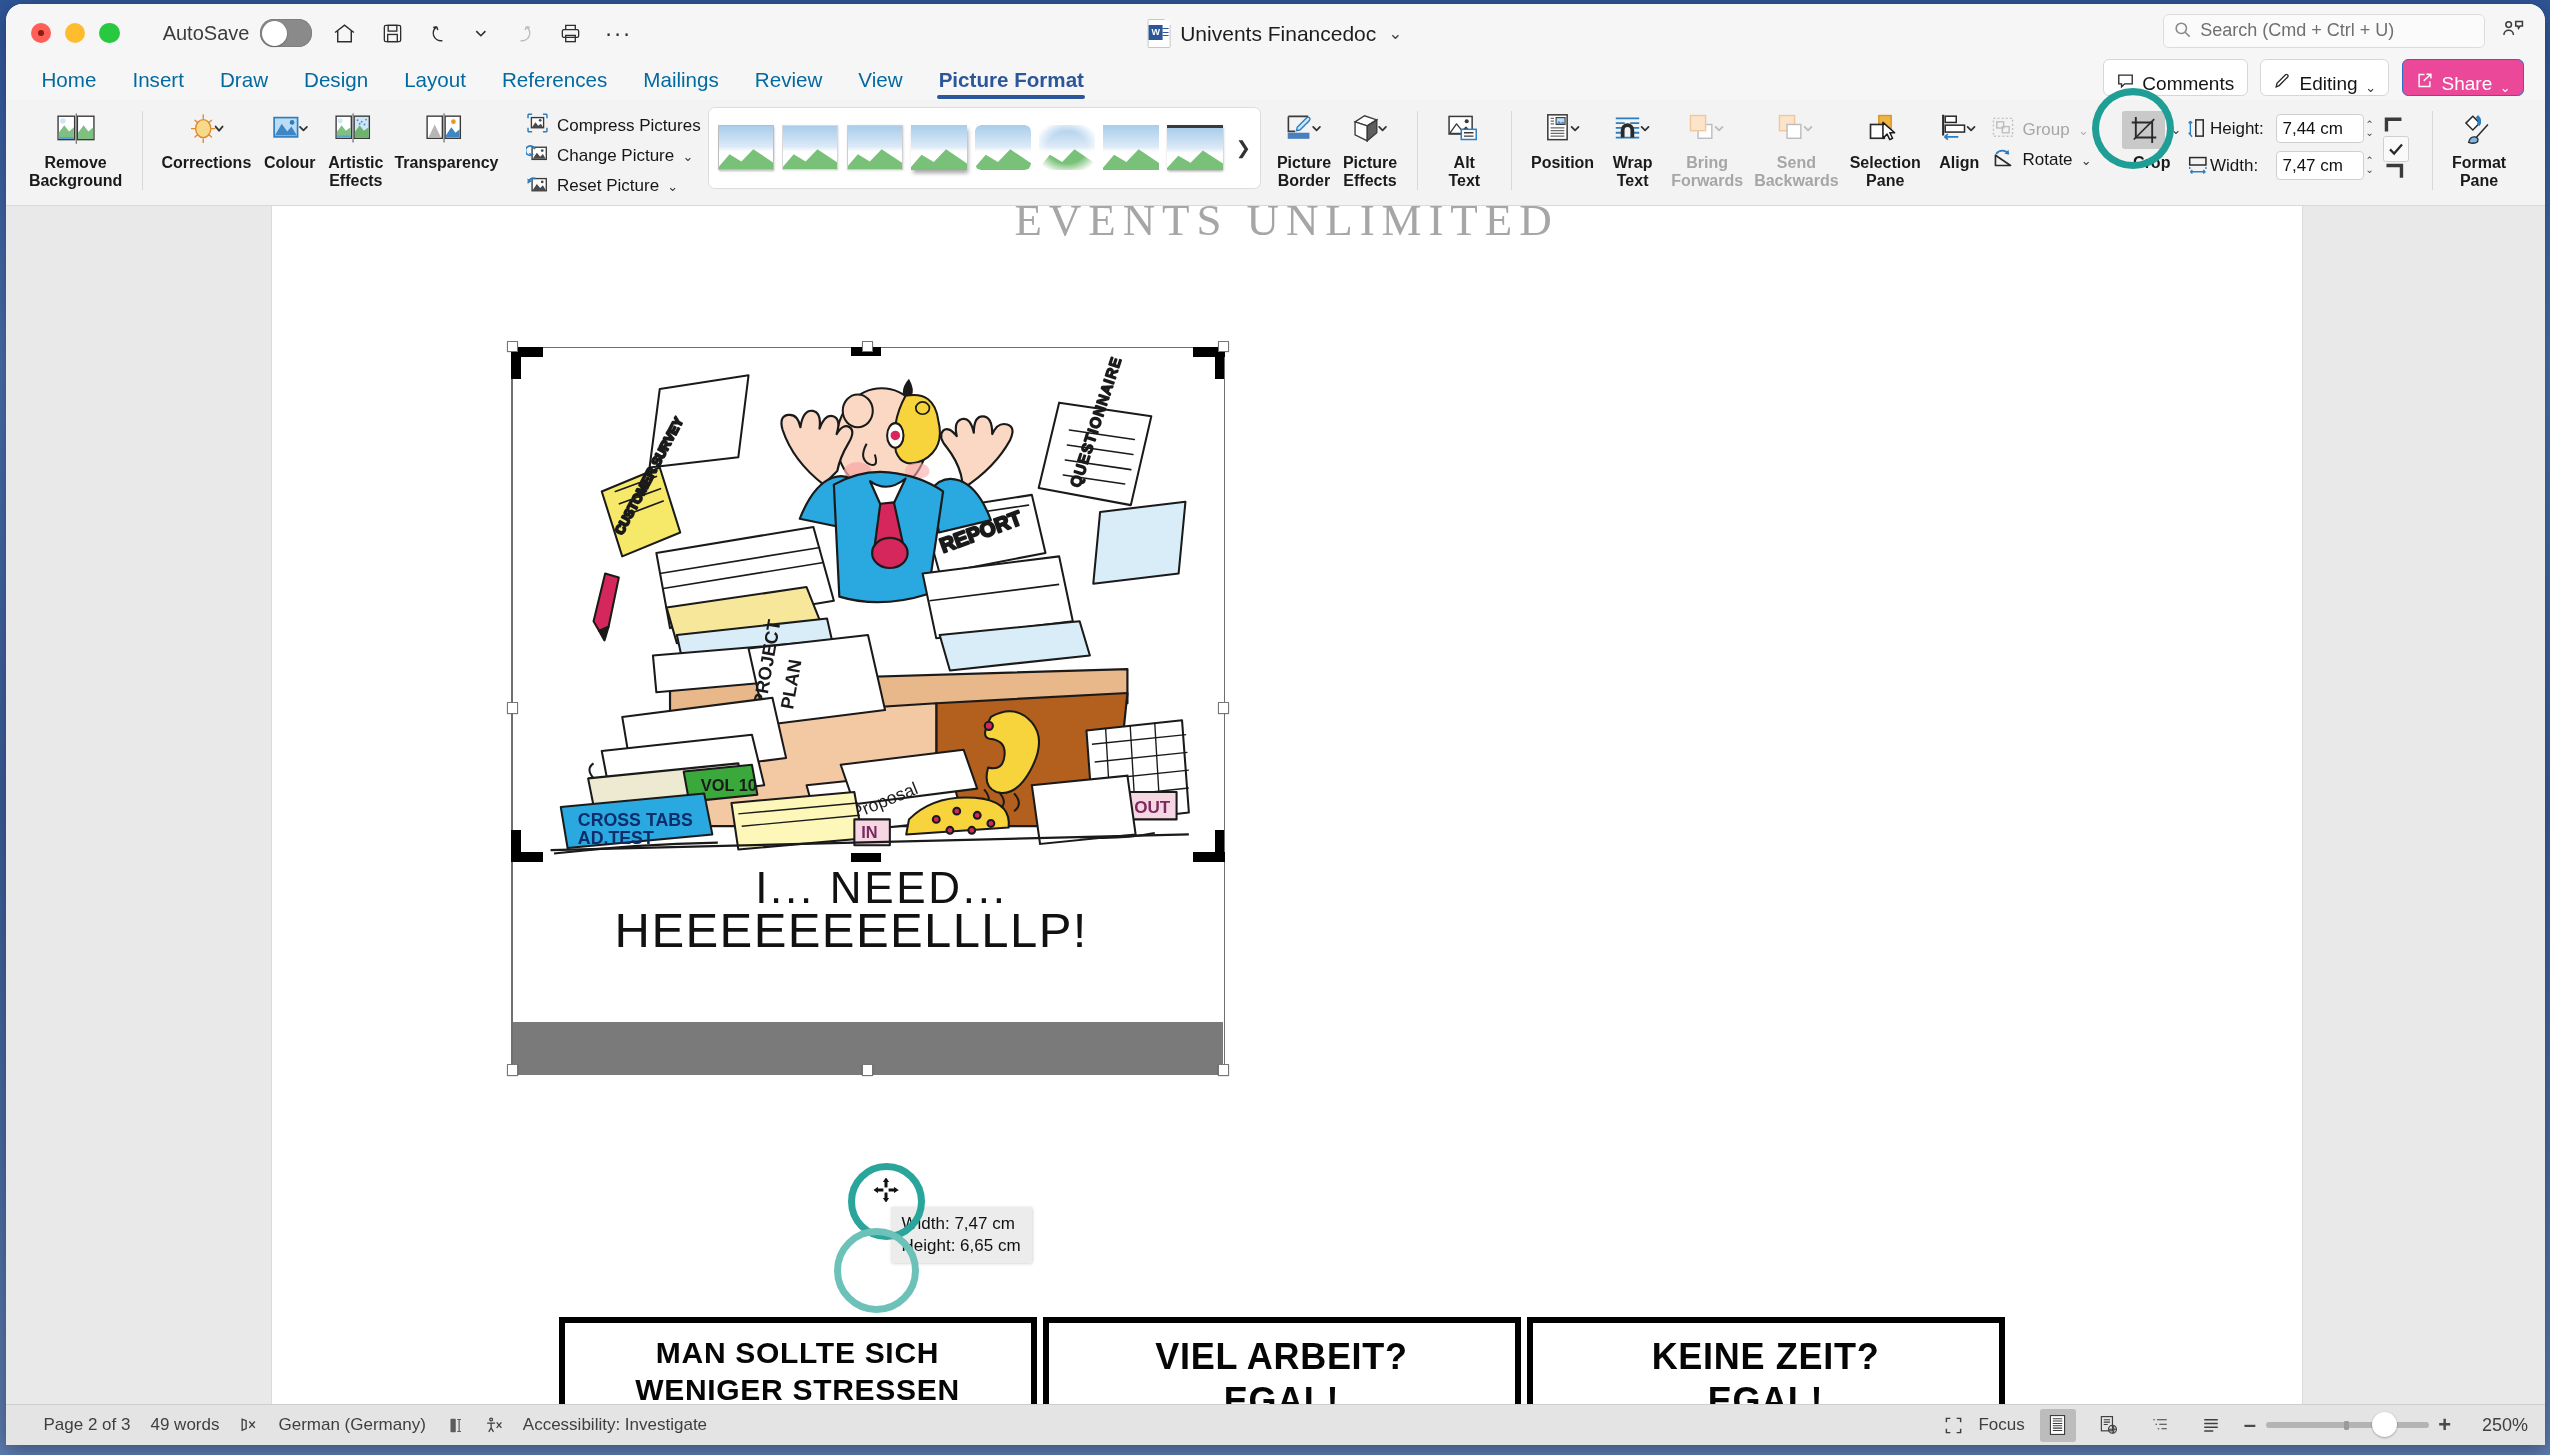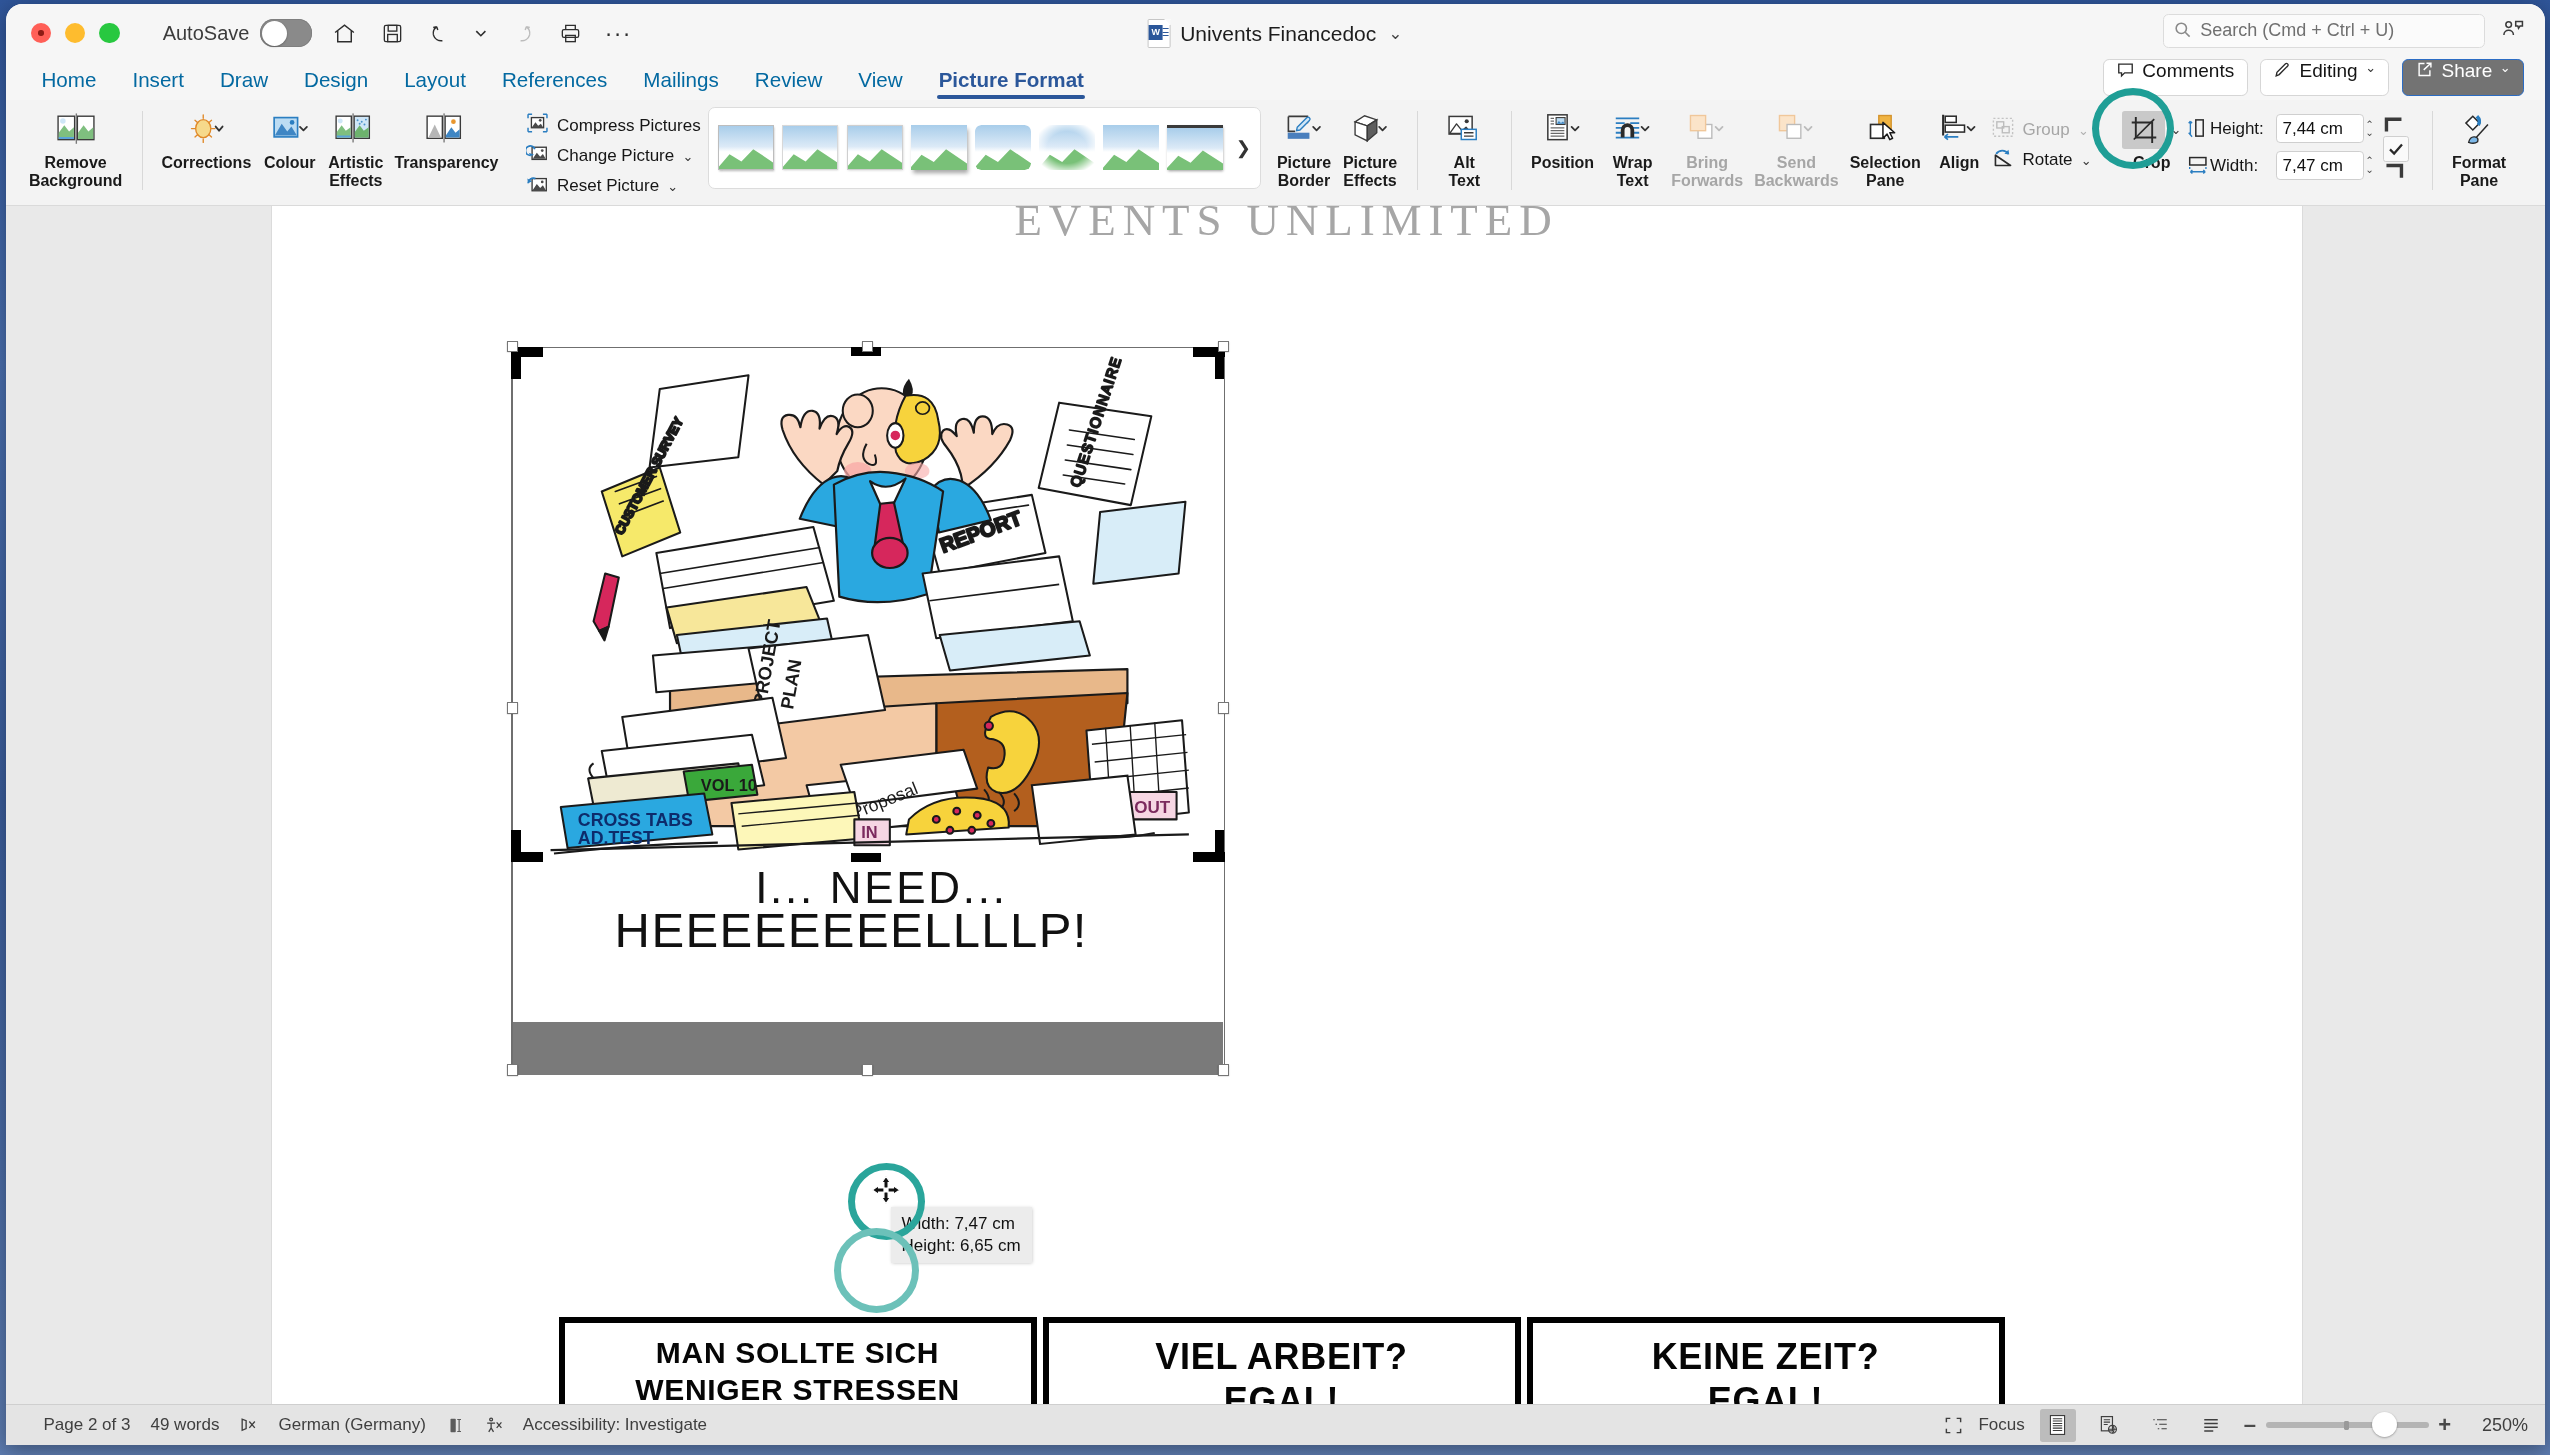--- a/index.html
+++ b/index.html
@@ -76,23 +76,23 @@
     white-space:nowrap;
   }
   .tab.active{ color:#2b579a; font-weight:bold; }
   .tab.active::after{
     content:""; position:absolute; left:16.5px; right:16.5px; bottom:1.4px; height:3.4px;
     background:#2b579a; border-radius:2.1px;
   }
   #tb-actions{ position:absolute; right:20.6px; bottom:4.1px; display:flex; align-items:center; gap:12.3px; }
   .pill{
     height:37px; border:0.7px solid #d6d6d6; border-radius:6.2px; background:#fff;
-    display:flex; align-items:flex-start; gap:7.5px; padding:0 12.3px; font-size:19px; color:#141414;
-  }
-  .pill.blue{ background:#737373; border-color:#2b6cc4; color:#fff; }
+    display:flex; align-items:flex-end; gap:7.5px; padding:0 12.3px; font-size:19px; color:#141414;
+  }
+  .pill.blue{ background:#ec4899; border-color:#2b6cc4; color:#fff; }
   
   #ribbon{
     height:106px; background:#f3f3f3; border-bottom:0.7px solid #dadada;
     display:flex; align-items:stretch; position:relative; padding-left:11px;
   }
   .rgroup{ display:flex; align-items:flex-start; padding:4.1px 6.9px 0 6.9px; }
   .sep{ width:0.7px; background:#d8d8d8; margin:11px 6.9px 15px 6.9px; align-self:stretch; }
   .bigbtn{
     width:auto; min-width:66px; display:flex; flex-direction:column; align-items:center;
     padding:4.1px 5.5px 0 5.5px; text-align:center;

